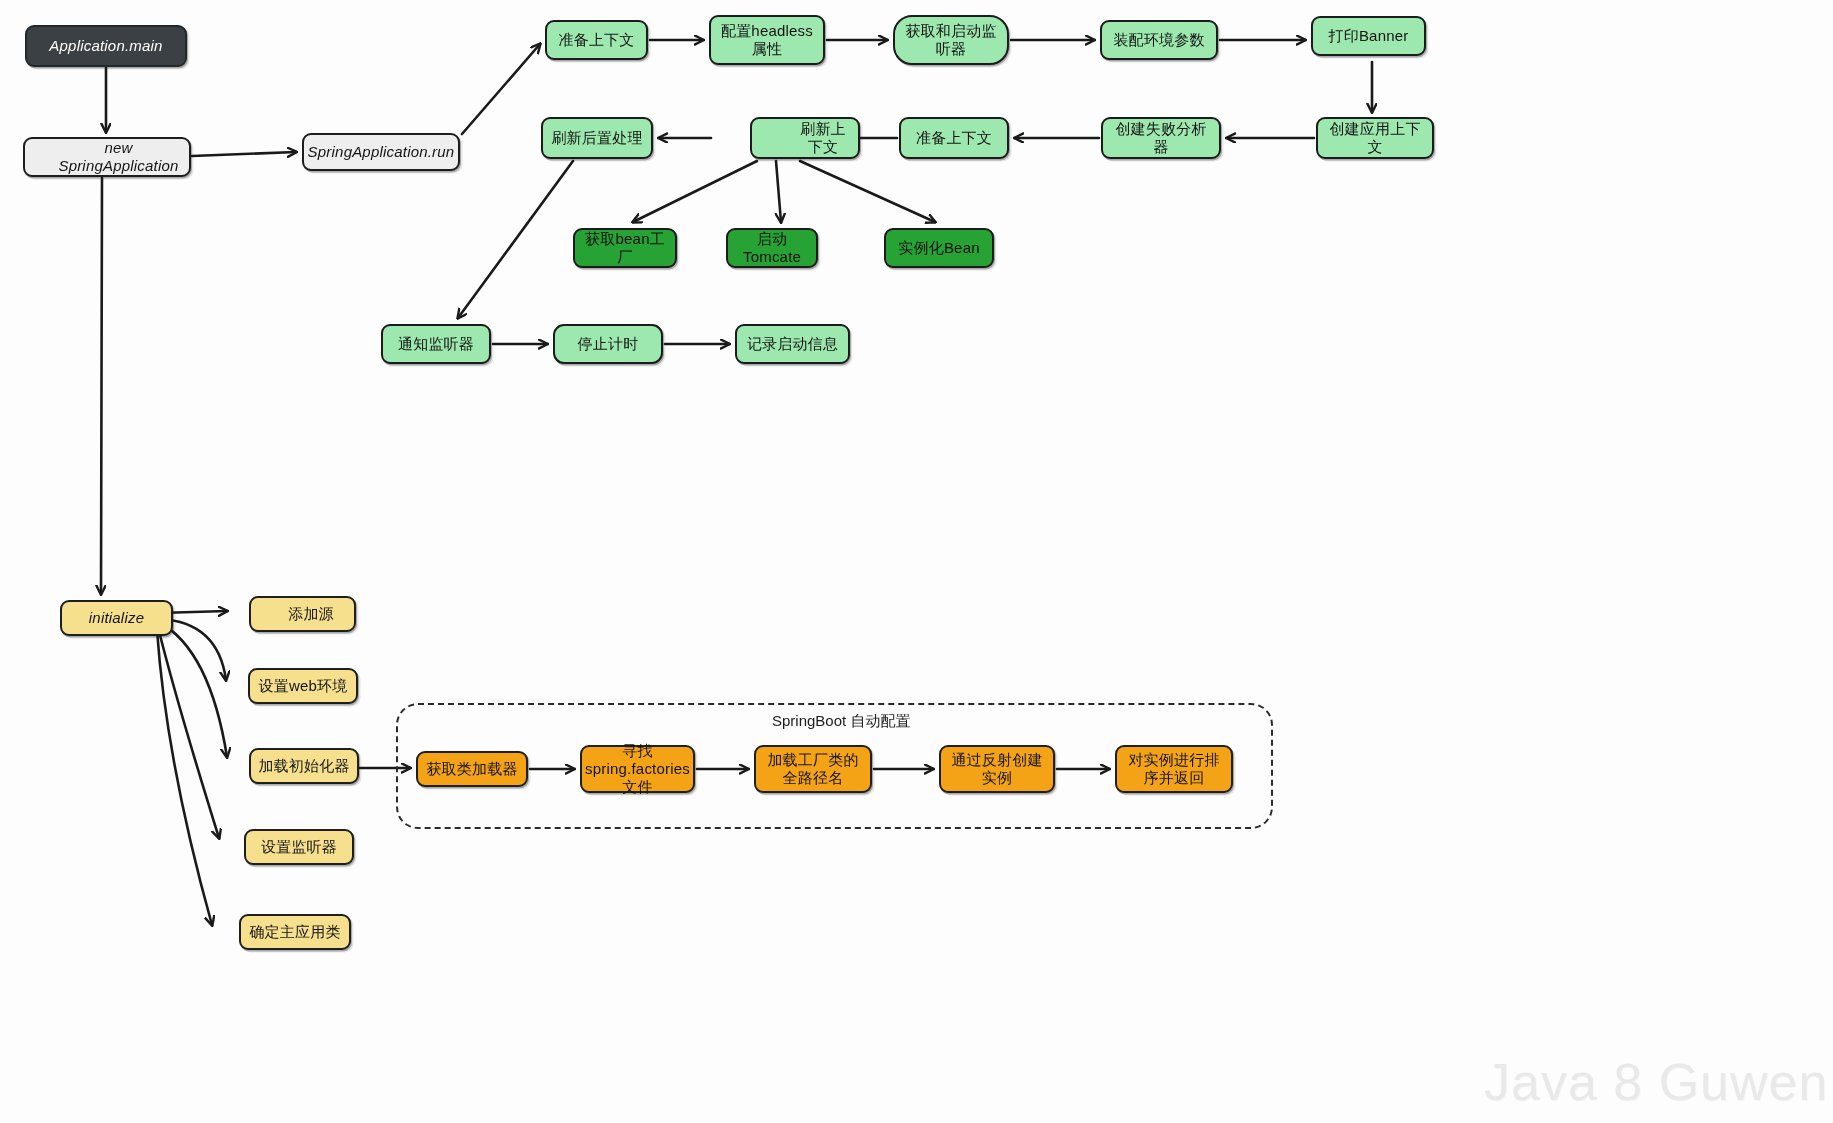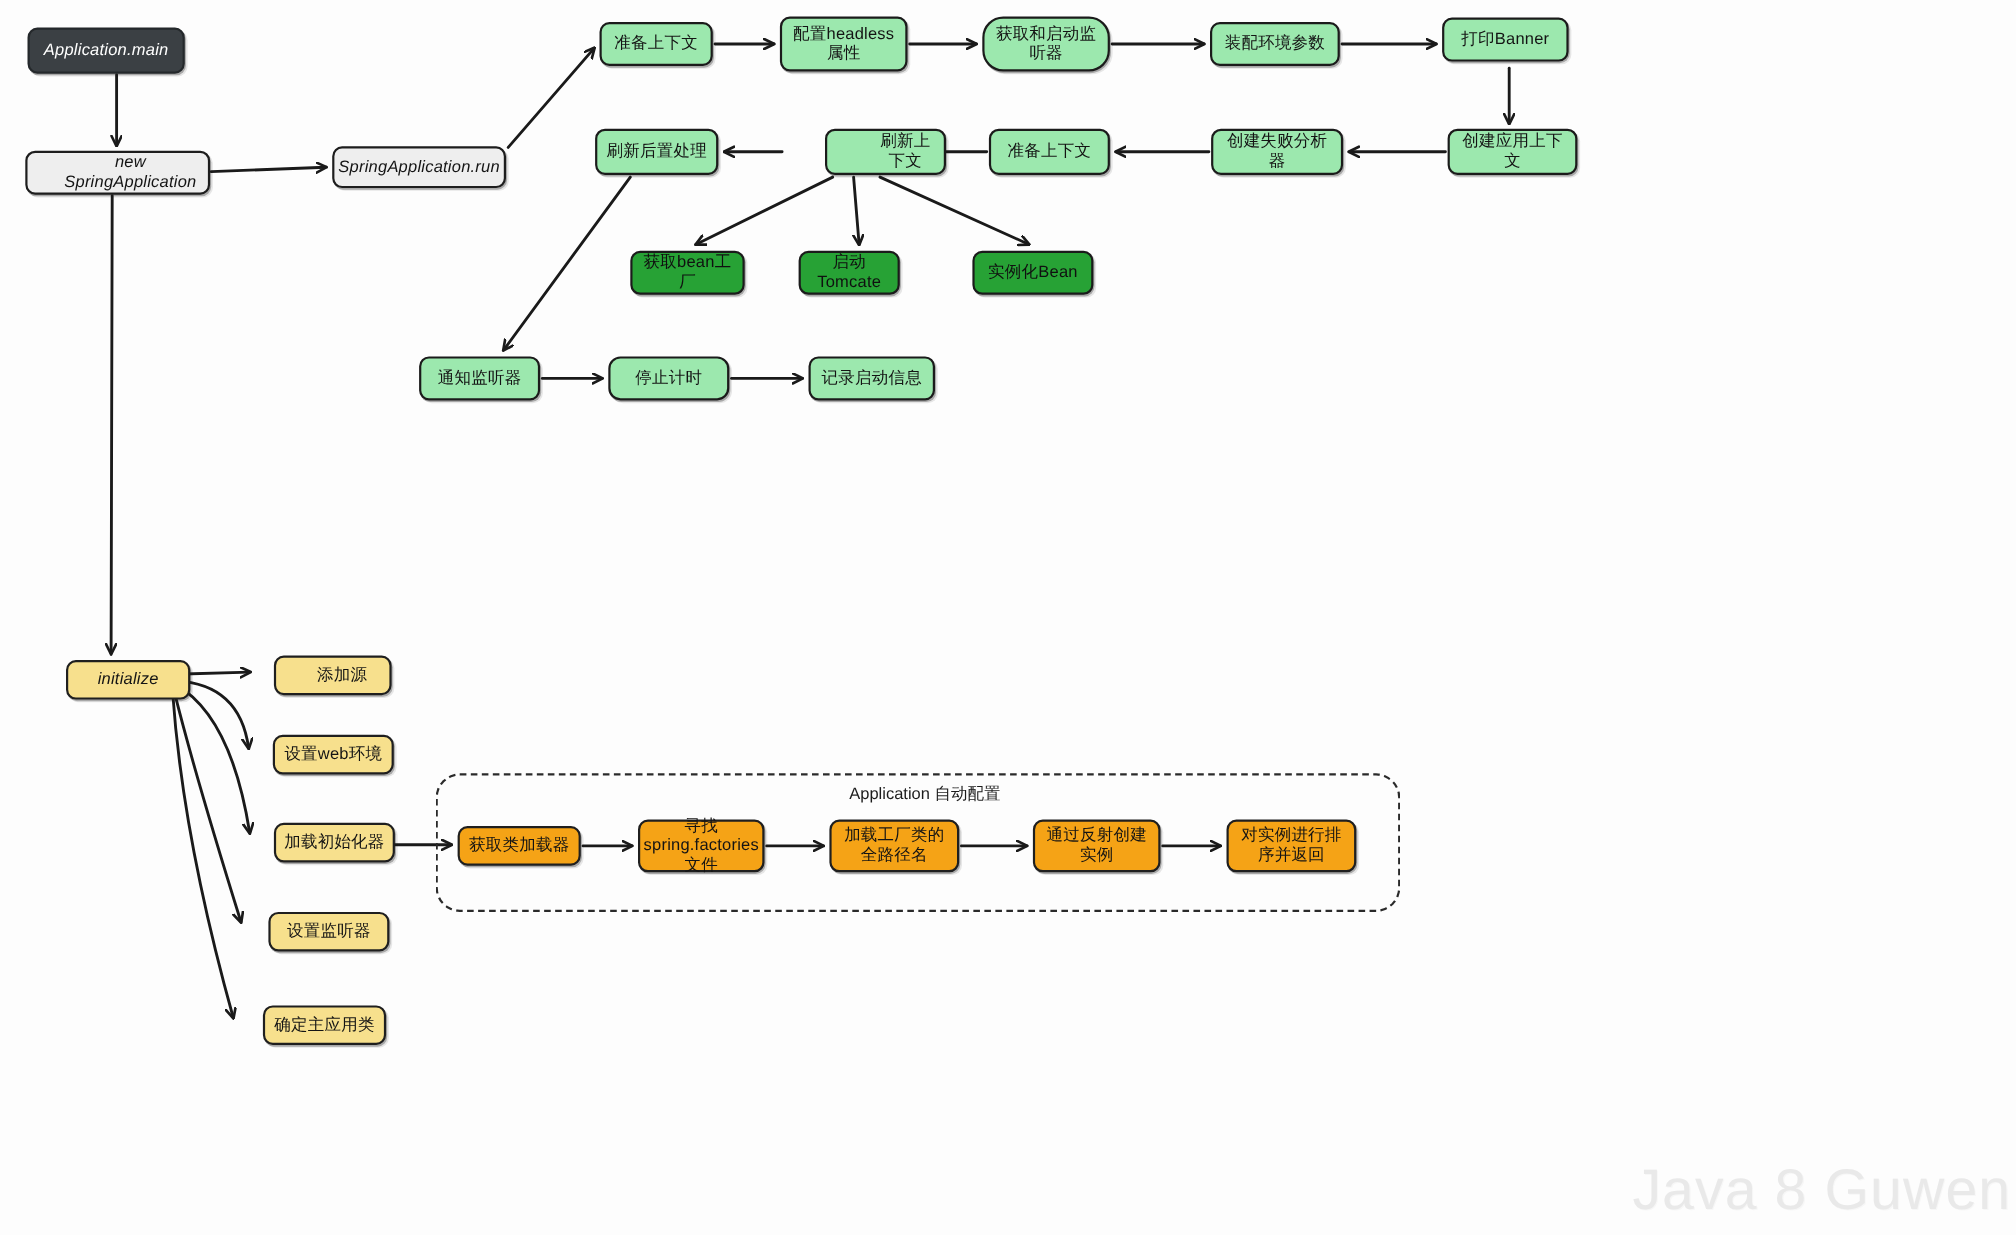--- a/index.html
+++ b/index.html
@@ -108,23 +108,23 @@
 
       <path d="M345,768 L410,768"></path>
       <path d="M530,769 L574,769"></path>
       <path d="M697,769 L748,769"></path>
       <path d="M874,769 L933,769"></path>
       <path d="M1057,769 L1109,769"></path>
     </g>
   </svg>
 
   <div class="dashbox" style="left:396px;top:703px;width:877px;height:126px;"></div>
-  <div class="dashlabel" style="left:772px;top:712px;">Application 自动配置</div>
-
-  <div class="node n-dark" style="left:25px;top:25px;width:143px;height:42px;">
+  <div class="dashlabel" style="left:772px;top:712px;">SpringBoot 自动配置</div>
+
+  <div class="node n-dark" style="left:25px;top:25px;width:162px;height:42px;">
     <span>Application.main</span>
   </div>
 
   <div class="node n-grey" style="left:23px;top:137px;width:168px;height:40px;padding-left:29px;">
     <span>new SpringApplication</span>
   </div>
 
   <div class="node n-grey" style="left:302px;top:133px;width:158px;height:38px;">
     <span>SpringApplication.run</span>
   </div>

